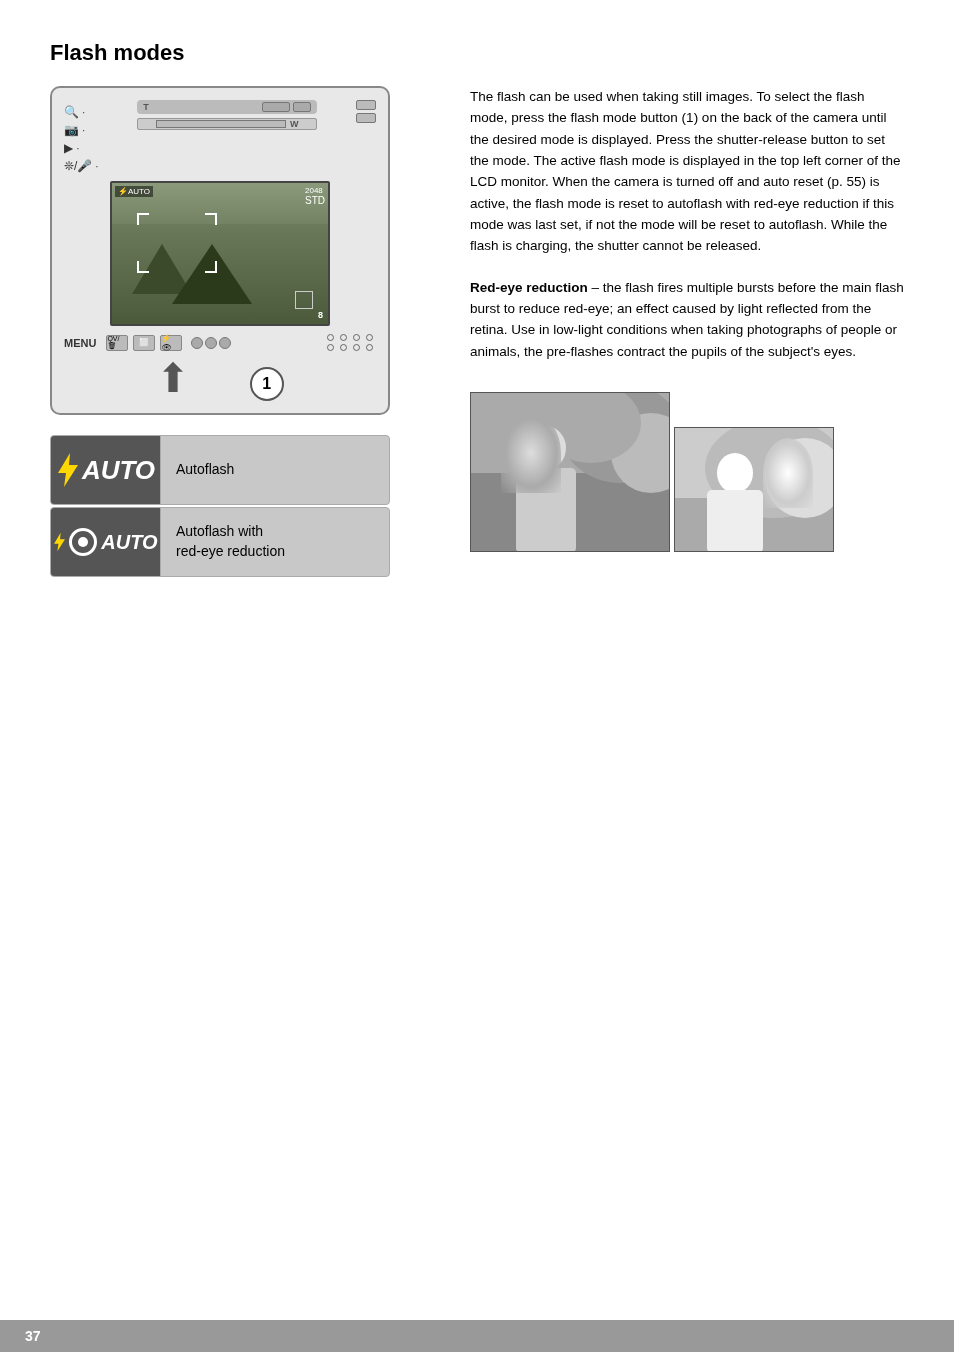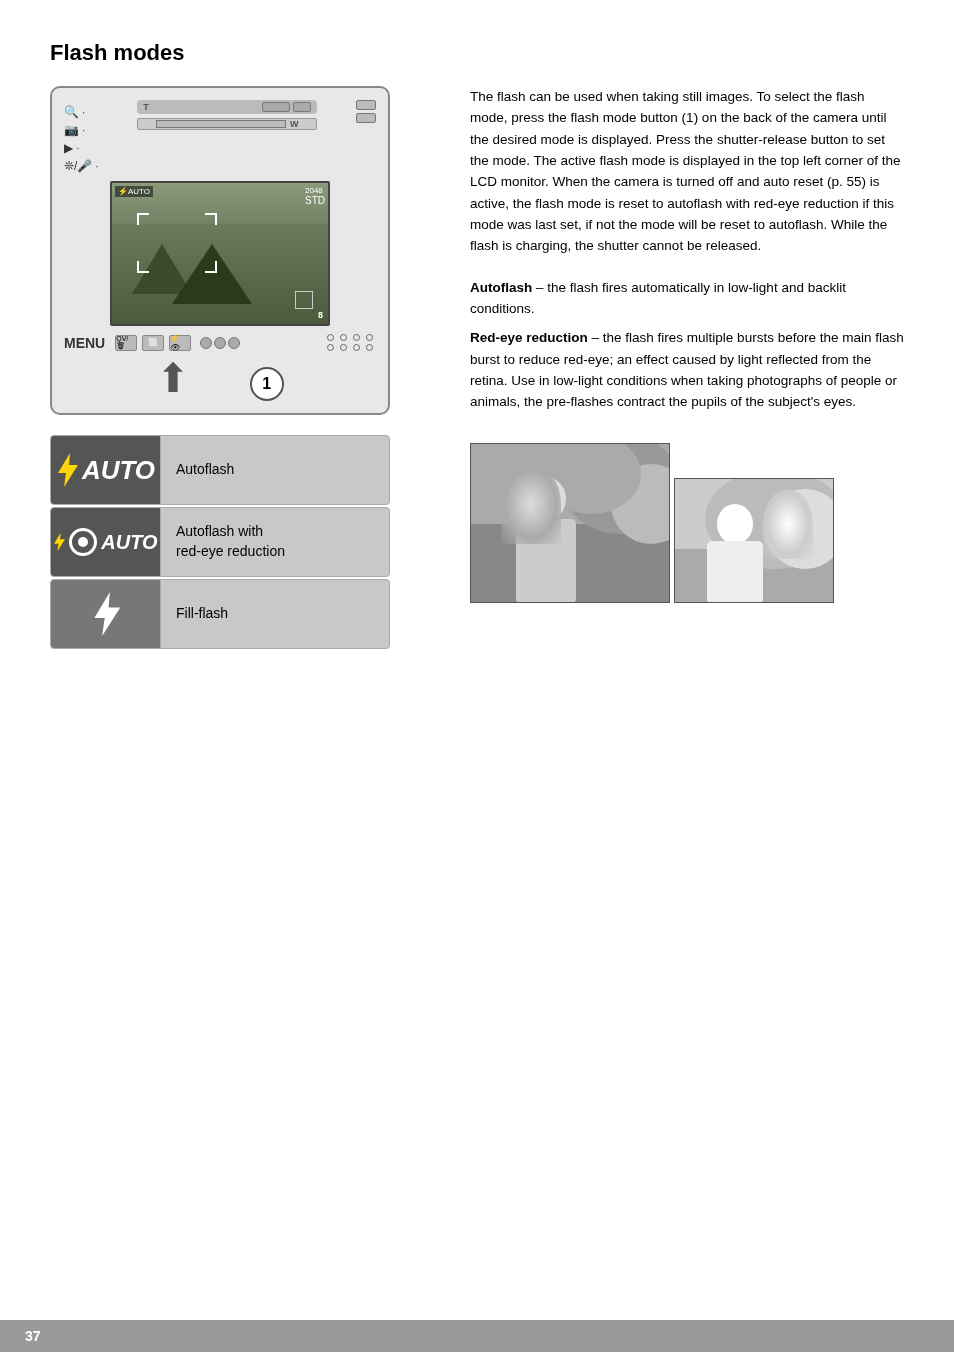--- a/index.html
+++ b/index.html
@@ -420,21 +420,21 @@
     }
 
     .camera-bottom-controls {
       display: flex;
       align-items: center;
       margin-top: 8px;
       gap: 5px;
     }
 
     .menu-ctrl {
-      font-size: 14px;
+      font-size: 11px;
       color: #333;
       font-weight: bold;
     }
 
     .ctrl-separator {
       font-size: 9px;
       color: #555;
     }
 
     .mode-icon-box {
@@ -654,44 +654,31 @@
 
               <div style="width:28px;height:28px;border:3px solid #fff;border-radius:50%;display:flex;align-items:center;justify-content:center;">
                 <div style="width:10px;height:10px;border-radius:50%;background:#fff;"></div>
               </div>
               <span class="auto-text" style="font-size:20px;">AUTO</span>
             </div>
           </div>
           <div class="flash-mode-label">Autoflash with<br>red-eye reduction</div>
         </div>
 
-        <div class="flash-mode-item">
-          <div class="flash-mode-icon-box fill-box">
-            <svg width="32" height="44" viewBox="0 0 22 34">
-              <polygon points="14,0 2,20 10,20 8,34 22,12 13,12" fill="#fff"></polygon>
-            </svg>
-          </div>
-          <div class="flash-mode-label">Fill-flash</div>
-        </div>
 
 
       </div>
     </div>
 
     <div class="right-col">
       <div class="right-description">
         <p>The flash can be used when taking still images. To select the flash mode, press the flash mode button (1) on the back of the camera until the desired mode is displayed. Press the shutter-release button to set the mode. The active flash mode is displayed in the top left corner of the LCD monitor. When the camera is turned off and auto reset (p. 55) is active, the flash mode is reset to autoflash with red-eye reduction if this mode was last set, if not the mode will be reset to autoflash. While the flash is charging, the shutter cannot be released.</p>
       </div>
 
       <div class="right-description">
-        <p>
-          <span class="bold-term">Autoflash</span>
-          <span> – </span>
-          <span>the flash fires automatically in low-light and backlit conditions.</span>
-        </p>
         <p style="margin-top:8px;">
           <span class="bold-term">Red-eye reduction</span>
           <span> – </span>
           <span>the flash fires multiple bursts before the main flash burst to reduce red-eye; an effect caused by light reflected from the retina. Use in low-light conditions when taking photographs of people or animals, the pre-flashes contract the pupils of the subject's eyes.</span>
         </p>
       </div>
 
       <div class="photos-row" style="margin-top:30px;">
         <div class="photo-large">
 

